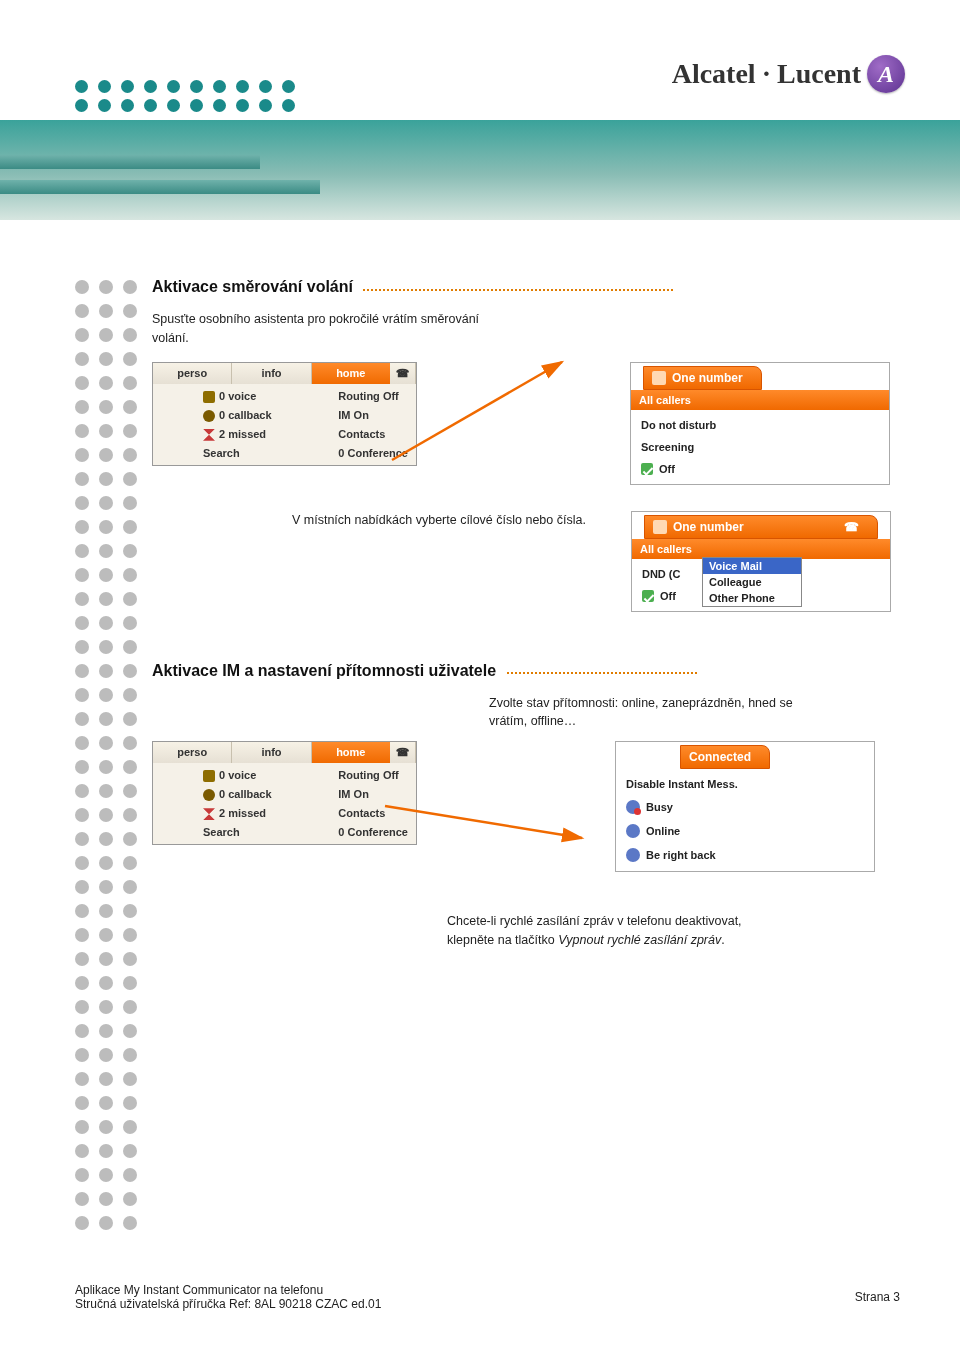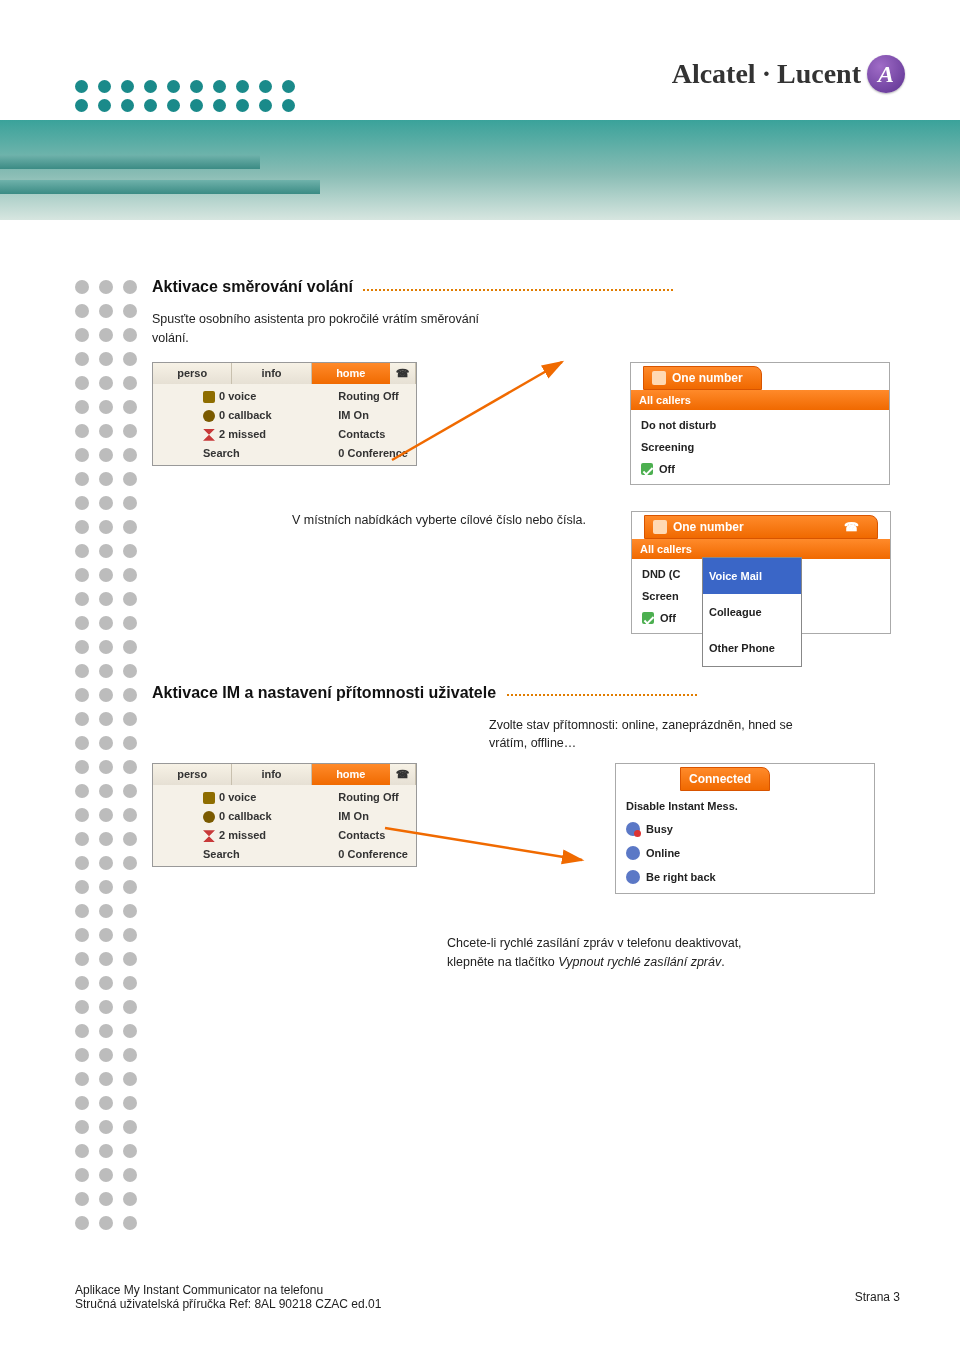--- a/index.html
+++ b/index.html
@@ -132,21 +132,21 @@
     padding: 5px 10px; display: flex; align-items: center; gap: 6px;
   }
   .op-item .chk { width:12px;height:12px;background:#4caf50;border-radius:2px;position:relative; }
   .op-item .chk::after{content:"";position:absolute;left:2px;top:5px;width:8px;height:3px;border-left:2px solid #fff;border-bottom:2px solid #fff;transform:rotate(-45deg);}
   .op-item .bust { width:14px;height:14px;border-radius:50%;background:#5b78c6;position:relative; }
   .op-item .bust.busy::after{content:"";position:absolute;left:8px;top:8px;width:7px;height:7px;border-radius:50%;background:#d33; }
   .op-dropdown {
     position: absolute; background:#fff; border:1px solid #888;
     font-size:11px; font-weight:700; width:100px;
   }
-  .op-dropdown .dd-item { padding:12px 6px; color:#222; }
+  .op-dropdown .dd-item { padding:2px 6px; color:#222; }
   .op-dropdown .dd-item.sel { background:#3a66c7; color:#fff; }
 
   
   .footer {
     position: absolute; bottom: 55px; left: 75px; right: 60px;
     font-size: 12px; color: #222;
     display: flex; justify-content: space-between; align-items: center;
   }
   .footer .refline { white-space: nowrap; }
 
@@ -394,23 +394,20 @@
             <span style="display:flex;align-items:center;gap:6px;">
                 <span class="pic"></span>
                 <span>One number</span>
               </span>
             <span>☎</span>
           </div>
           <div class="op-head">All callers</div>
           <div class="op-list" style="position:relative;">
             <div class="op-item">
                 <span>DND (C</span>
-              </div>
-            <div class="op-item">
-                <span>Screen</span>
               </div>
             <div class="op-item">
                 <span class="chk"></span>
                 <span>Off</span>
               </div>
             <div class="op-dropdown" style="top:-2px;left:70px;">
               <div class="dd-item sel">Voice Mail</div>
               <div class="dd-item">Colleague</div>
               <div class="dd-item">Other Phone</div>
             </div>

